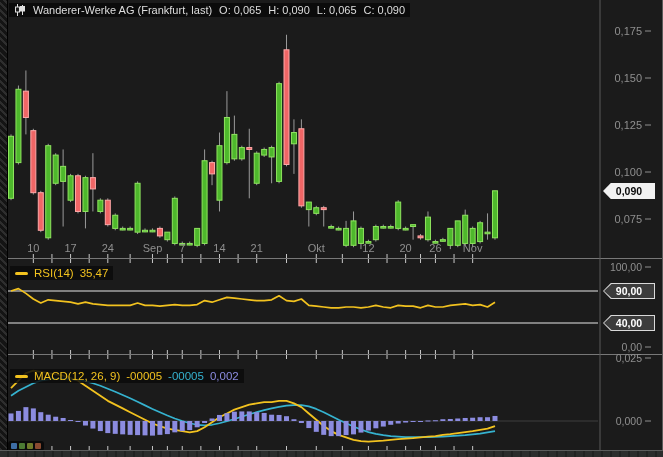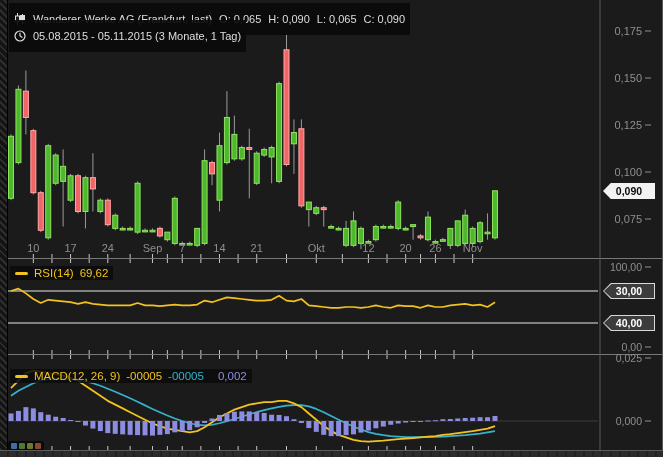--- a/index.html
+++ b/index.html
@@ -3,21 +3,21 @@
 <meta charset="utf-8">
 <style>
   html,body{margin:0;padding:0;background:#000;}
   .screen{position:relative;width:663px;height:457px;background:#1b1b1b;overflow:hidden;
           font-family:"Liberation Sans",sans-serif;}
   .grip{position:absolute;left:0;top:0;width:7px;height:457px;
         background:repeating-linear-gradient(45deg,#2e2e2e 0 2px,#141414 2px 5px);
         border-right:1px solid #000;}
   svg text{font-family:"Liberation Sans",sans-serif;}
   .hdr{position:absolute;display:flex;align-items:center;gap:7px;color:#dedede;
-       font-size:11px;background:rgba(10,10,10,.9);padding:10px 5px;white-space:nowrap;}
+       font-size:11px;background:rgba(10,10,10,.9);padding:1px 5px;white-space:nowrap;}
   .hdr .v{margin-left:-4px;}
   .legend{position:absolute;display:flex;align-items:center;gap:6px;font-size:11.5px;
           background:rgba(10,10,10,.85);padding:1px 5px;white-space:nowrap;}
   .dash{display:inline-block;width:13px;height:3px;border-radius:2px;background:#f2c21f;}
   .tag{position:absolute;width:52px;height:16px;
        clip-path:polygon(0 50%,15% 0,100% 0,100% 100%,15% 100%);}
   .tag .in{position:absolute;inset:1px;clip-path:polygon(0 50%,15% 0,100% 0,100% 100%,15% 100%);
            display:flex;align-items:center;justify-content:center;font-size:10.5px;font-weight:bold;}
   .tag-price{background:#f2f2f2;}
   .tag-price .in{background:#f2f2f2;color:#0a0a0a;}
@@ -425,50 +425,40 @@
     <span>O:</span>
     <span class="v">0,065</span>
     <span>H:</span>
     <span class="v">0,090</span>
     <span>L:</span>
     <span class="v">0,065</span>
     <span>C:</span>
     <span class="v">0,090</span>
   </div>
 
-  <div class="hdr" style="left:9px;top:20px;">
-    <span class="icon">
-      <svg width="12" height="12" viewBox="0 0 12 12">
-        <circle cx="6" cy="6" r="5" fill="none" stroke="#dedede" stroke-width="1.2"></circle>
-        <line x1="6" y1="6" x2="6" y2="2.8" stroke="#dedede" stroke-width="1.2"></line>
-        <line x1="6" y1="6" x2="8.4" y2="7.4" stroke="#dedede" stroke-width="1.2"></line>
-      </svg>
-    </span>
-    <span>05.08.2015 - 05.11.2015 (3 Monate, 1 Tag)</span>
-  </div>
 
   <div class="legend" style="left:10px;top:266px;color:#f2c21f;">
     <span class="dash"></span>
     <span>RSI(14)</span>
-    <span>69,62</span>
+    <span>35,47</span>
   </div>
 
   <div class="legend" style="left:10px;top:369px;">
     <span class="dash"></span>
     <span style="color:#f2c21f;">MACD(12, 26, 9)</span>
     <span style="color:#f2c21f;">-00005</span>
     <span style="color:#35b2cf;">-00005</span>
-    <span style="color:#8c8ce0;margin-left:8px;">0,002</span>
+    <span style="color:#8c8ce0;">0,002</span>
   </div>
 
   <div class="tag tag-price" style="left:603px;top:183px;">
     <div class="in">0,090</div>
   </div>
   <div class="tag tag-level" style="left:603px;top:283px;">
-    <div class="in">30,00</div>
+    <div class="in">90,00</div>
   </div>
   <div class="tag tag-level" style="left:603px;top:315px;">
     <div class="in">40,00</div>
   </div>
 
   <div class="toolbar">
     <span class="dot" style="background: rgb(61, 110, 165);"></span>
     <span class="dot" style="background: rgb(76, 122, 51);"></span>
     <span class="dot" style="background: rgb(110, 122, 42);"></span>
     <span class="dot" style="background: rgb(138, 74, 48);"></span>

